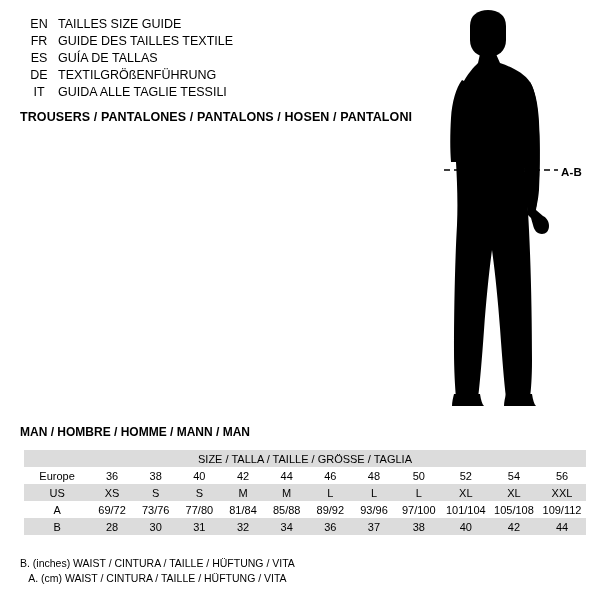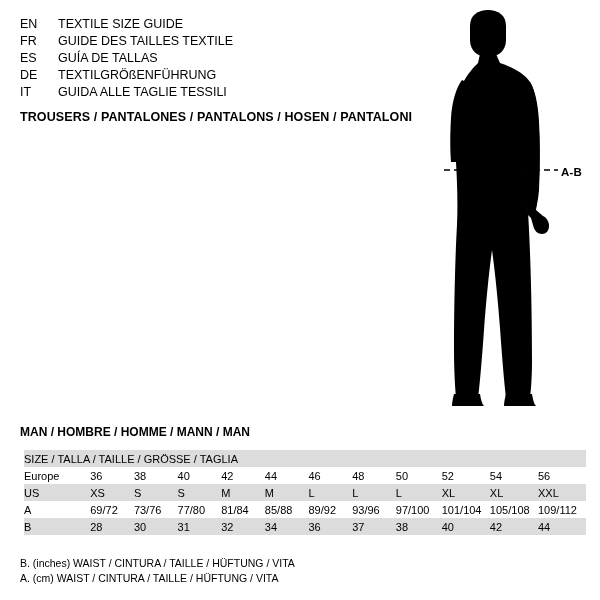--- a/index.html
+++ b/index.html
@@ -12,20 +12,21 @@
     height: 600px;
     font-family: "Liberation Sans", sans-serif;
     color: #000000;
     position: relative;
     overflow: hidden;
   }
   .page {
     position: relative;
     width: 600px;
     height: 600px;
+    text-align: center;
   }
 
   
   .lang-block {
     position: absolute;
     left: 20px;
     top: 16px;
     width: 330px;
   }
   .lang-row {
@@ -127,21 +128,21 @@
   }
 </style>
 </head>
 <body>
 
 <div class="page">
 
   <div class="lang-block">
     <div class="lang-row">
       <span class="lang-code">EN</span>
-      <span class="lang-text">TEXTILE SIZE GUIDE</span>
+      <span class="lang-text">TAILLES SIZE GUIDE</span>
     </div>
     <div class="lang-row">
       <span class="lang-code">FR</span>
       <span class="lang-text">GUIDE DES TAILLES TEXTILE</span>
     </div>
     <div class="lang-row">
       <span class="lang-code">ES</span>
       <span class="lang-text">GUÍA DE TALLAS</span>
     </div>
     <div class="lang-row">

